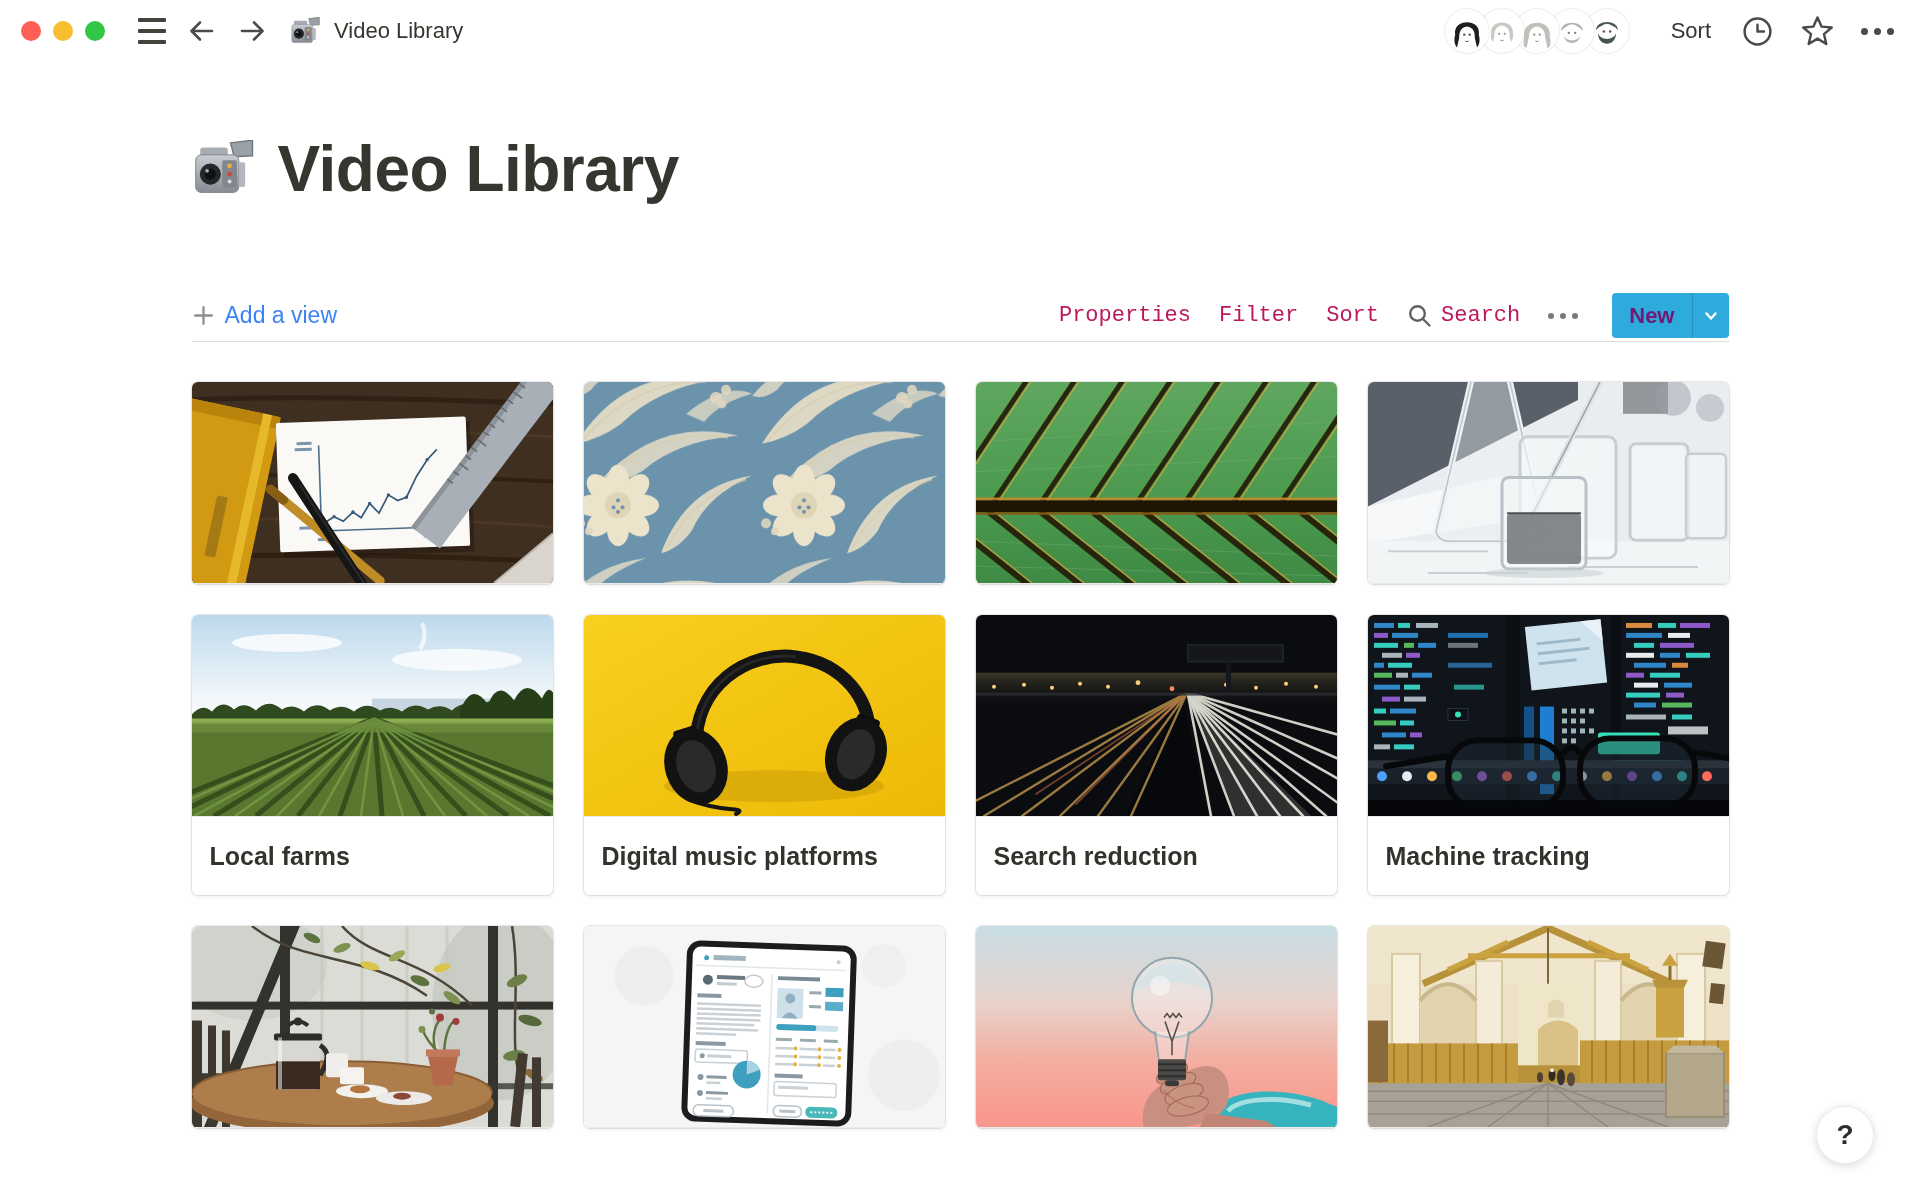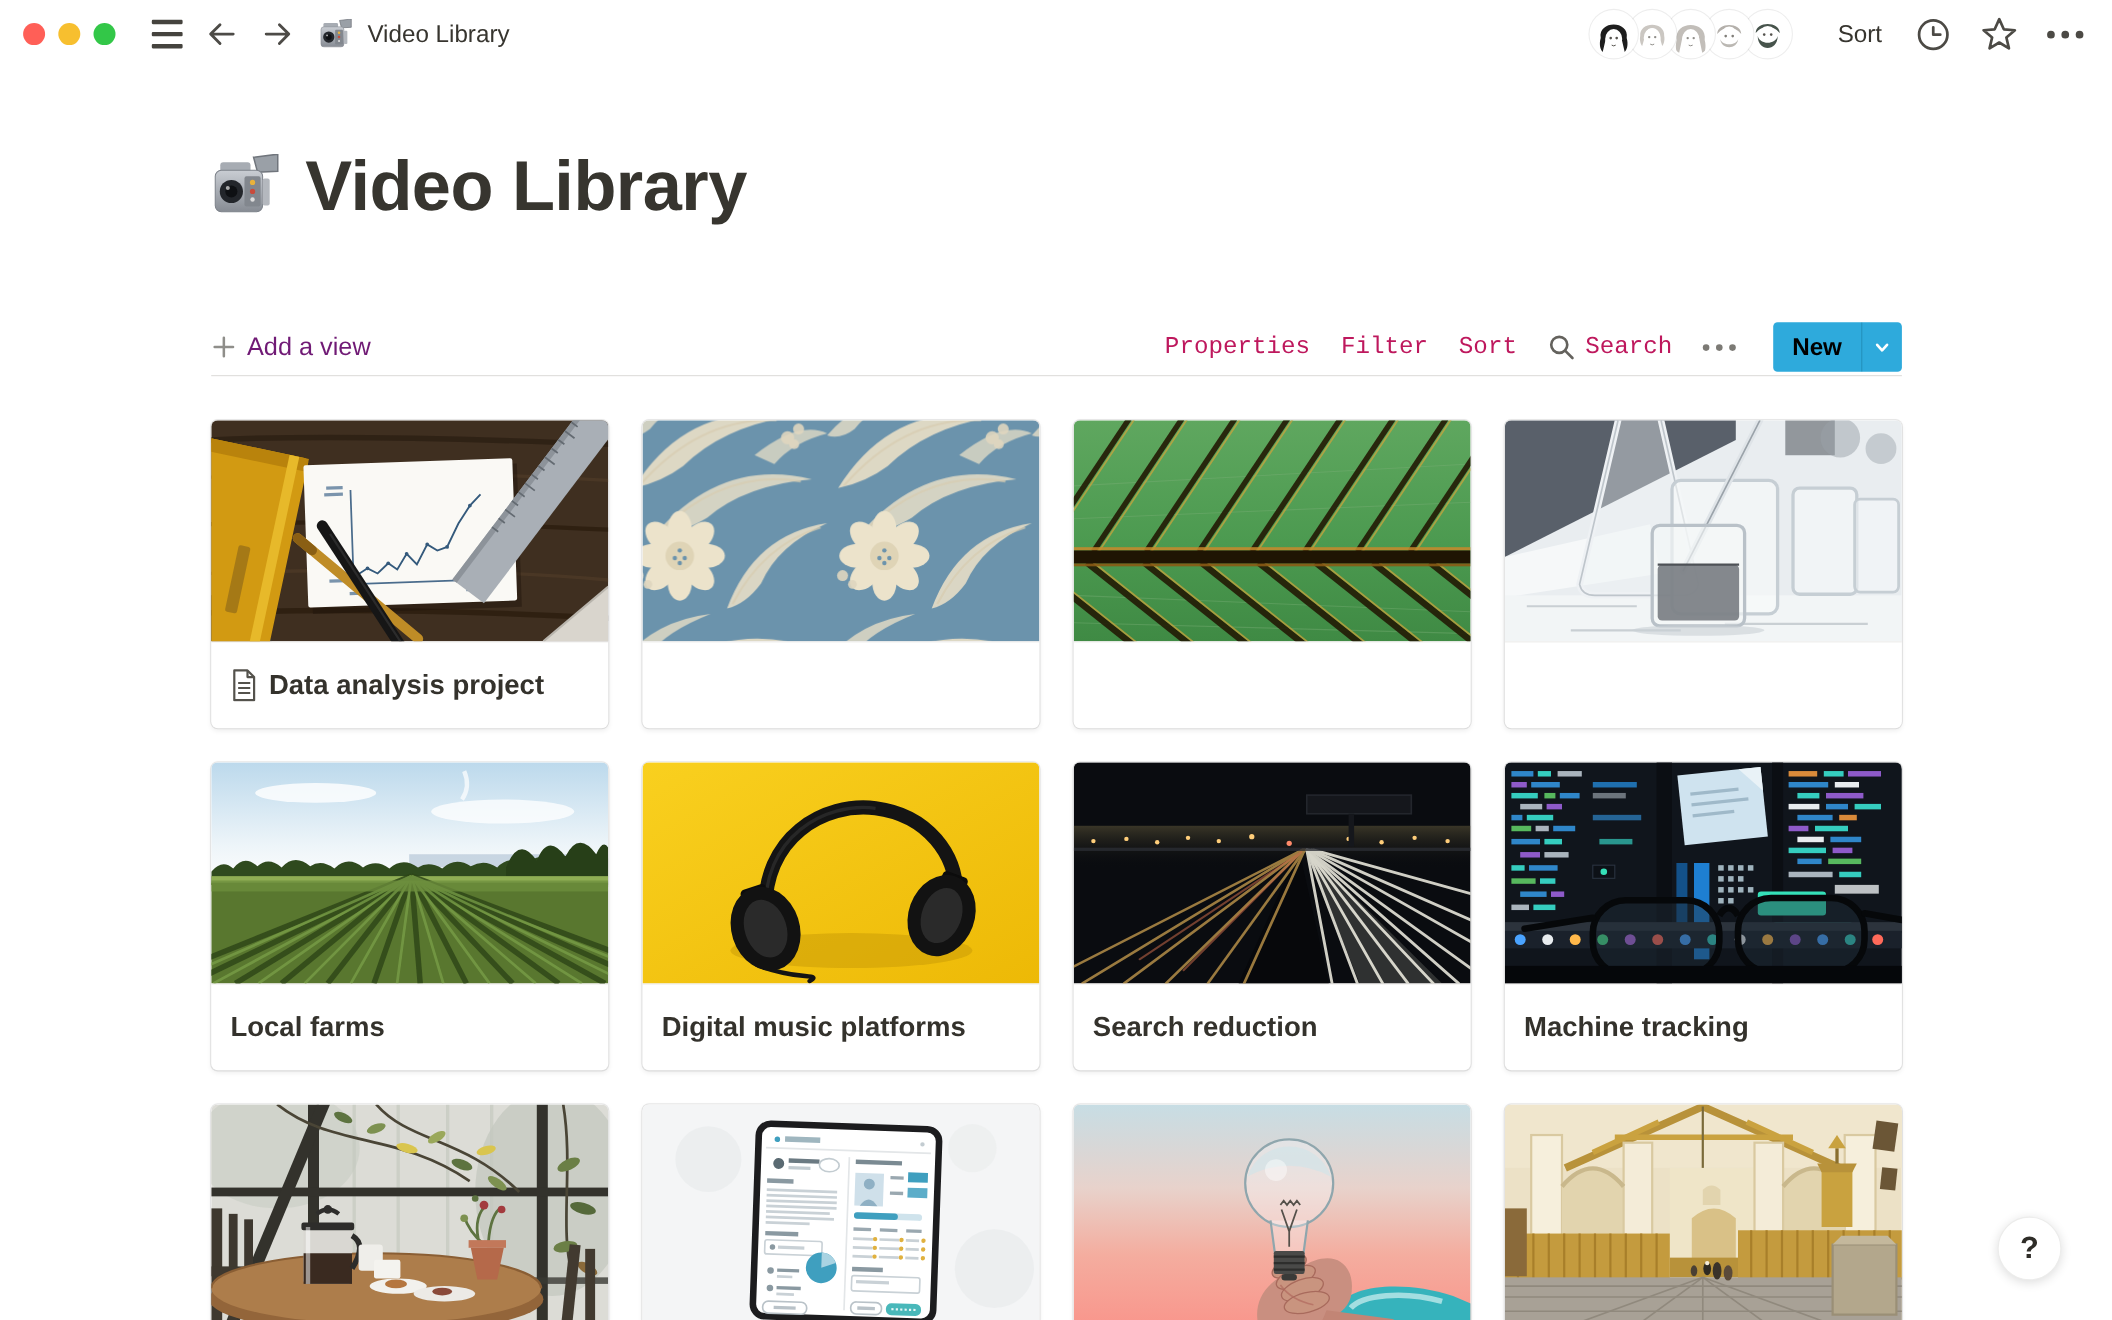--- a/index.html
+++ b/index.html
@@ -26,28 +26,28 @@
   .dots { display:flex; gap:6px; }
   .dots i { width:7px; height:7px; border-radius:50%; background:#4c4a45; display:block; }
 
   
   .page { width:1537px; margin:0 auto; }
   .page-title { display:flex; align-items:center; gap:20px; margin-top:62px; height:90px; }
   .page-title h1 { font-size:64px; font-weight:700; letter-spacing:-0.5px; color:#37352f; }
 
   .view-bar { display:flex; align-items:center; height:52px; margin-top:76px;
     border-bottom:1px solid #dedddb; }
-  .add-view { display:flex; align-items:center; gap:10px; color:#701a75; font-size:23px; cursor:pointer; }
+  .add-view { display:flex; align-items:center; gap:10px; color:#3b82f6; font-size:23px; cursor:pointer; }
   .view-controls { margin-left:auto; display:flex; align-items:center; gap:28px; }
   .ctl { font-size:22px; color:#be185d; background:none; border:none; cursor:pointer;font-family:Liberation Mono, monospace; }
   .search-ctl { display:flex; align-items:center; gap:8px; }
   .view-dots i { width:6px; height:6px; background:#7c7a75; }
   .new-btn { display:flex; align-items:stretch; height:45px; border-radius:4px; overflow:hidden;
     background:#2eaadc; color:#fff; border:none; cursor:pointer; margin-left:6px; }
-  .new-btn .main { display:flex; align-items:center; padding:0 17px; font-size:22px; font-weight:700; color:#000000; }
+  .new-btn .main { display:flex; align-items:center; padding:0 17px; font-size:22px; font-weight:700; color:#701a75; }
   .new-btn .chev { display:flex; align-items:center; padding:0 8px; border-left:1px solid rgba(6,70,96,0.25); }
 
   
   .gallery { margin-top:40px; display:grid; grid-template-columns:repeat(4,361px); gap:31px; }
   .card { border-radius:6px; background:#fff; overflow:hidden; cursor:pointer;
     box-shadow:0 0 0 1px rgba(15,15,15,0.09), 0 2px 5px rgba(15,15,15,0.07); }
   .card-img { display:block; width:361px; height:202px; border-bottom:1px solid #ebeae8; }
   .card-cap { height:78px; display:flex; align-items:center; gap:11px; padding:0 18px;
     font-size:25px; font-weight:600; color:#34322c; white-space:nowrap; }
 
@@ -285,28 +285,20 @@
           <rect x="55" y="155" width="152" height="9" rx="4.5" fill="#bf8c26"></rect>
           <rect x="55" y="155" width="26" height="9" rx="4.5" fill="#8a5f14"></rect>
         </g>
         <g transform="rotate(57 150 172)">
           <rect x="55" y="167" width="215" height="10" rx="5" fill="#161616"></rect>
           <rect x="70" y="169" width="180" height="2" fill="#3a3a3a" opacity="0.6"></rect>
         </g>
         <polygon points="302,202 361,152 361,202" fill="#d9d5cd"></polygon>
         <path d="M302,202 L361,152" stroke="#b9b5ad" stroke-width="2"></path>
       </svg>
-      <div class="card-cap">
-        <svg width="24" height="30" viewBox="0 0 24 30">
-          <path d="M3,1.5 H15 L21,7.5 V28.5 H3 Z" fill="#fff" stroke="#54524c" stroke-width="2" stroke-linejoin="round"></path>
-          <path d="M15,1.5 V7.5 H21" fill="none" stroke="#54524c" stroke-width="2" stroke-linejoin="round"></path>
-          <path d="M6.5,13 h11 M6.5,17.5 h11 M6.5,22 h11" stroke="#54524c" stroke-width="1.8"></path>
-        </svg>
-        <span>Data analysis project</span>
-      </div>
     </div>
 
     <div class="card">
       <svg class="card-img" viewBox="0 0 361 202" preserveAspectRatio="none">
         <defs>
           <pattern id="flor" x="-18" y="-28" width="186" height="205" patternUnits="userSpaceOnUse">
             <rect width="186" height="205" fill="#6b93ac"></rect>
             <g fill="#e7dec7">
               <path d="M10,90 Q60,10 150,25 Q90,35 55,70 Q35,85 10,90 Z" opacity="0.92"></path>
               <path d="M30,132 Q90,62 172,82 Q112,87 77,117 Q52,132 30,132 Z" opacity="0.85"></path>

